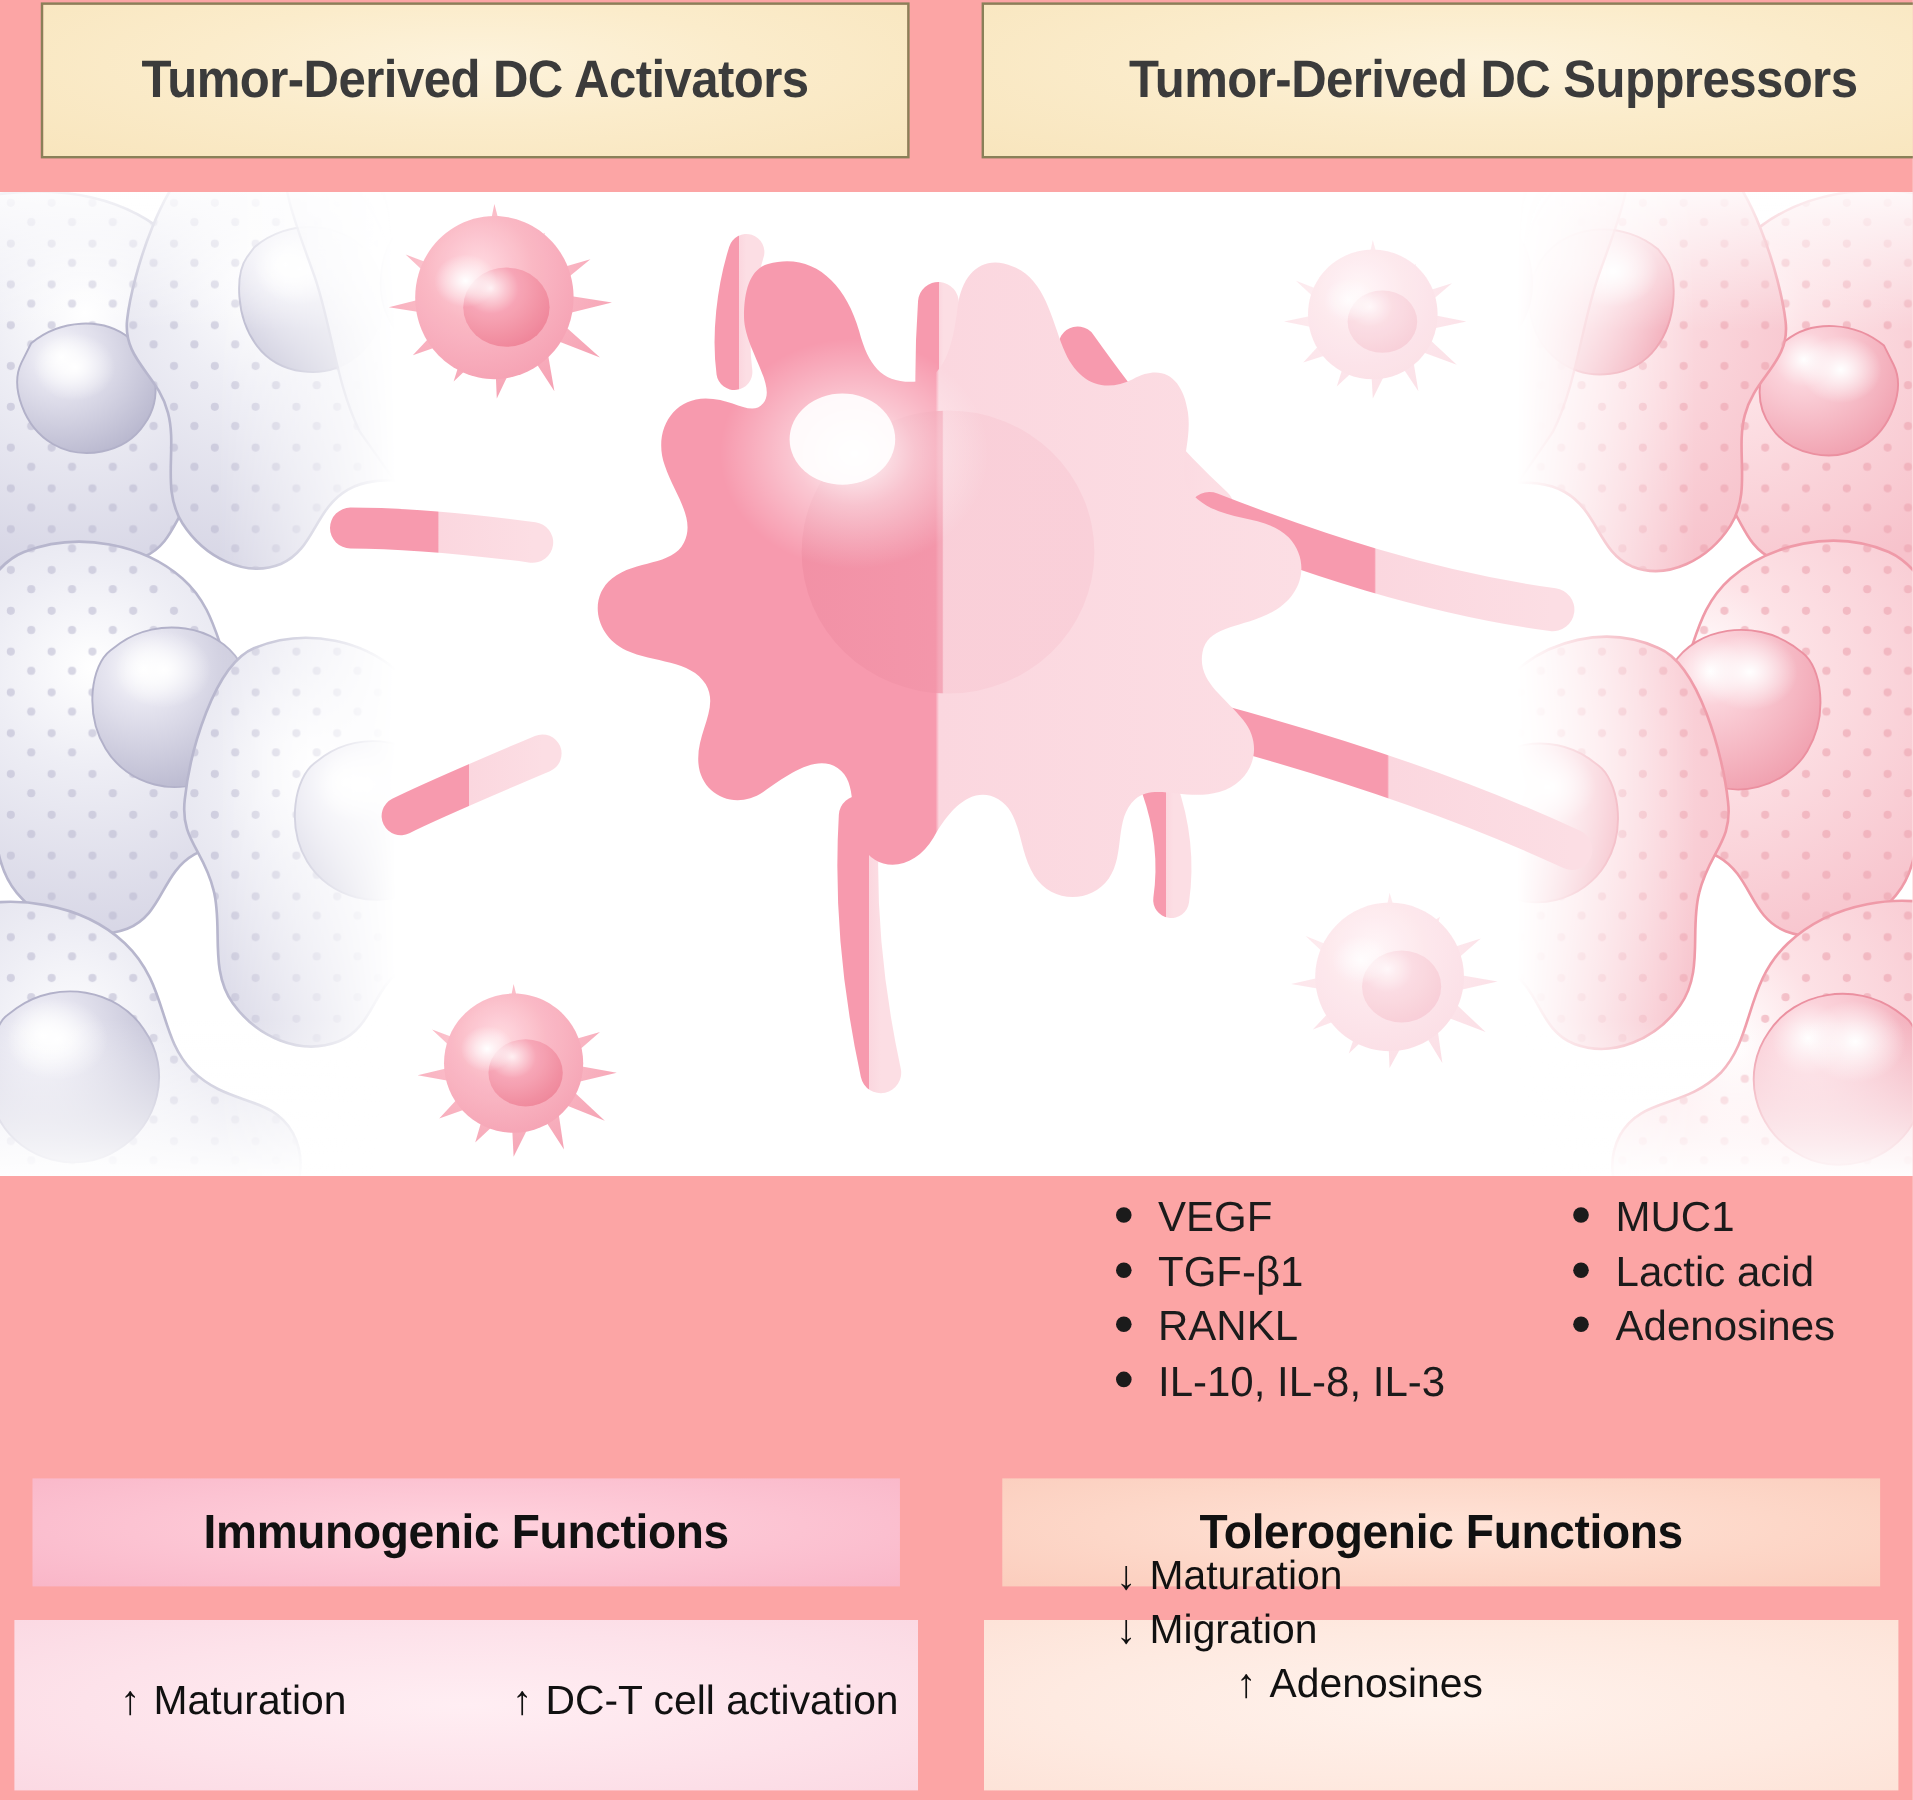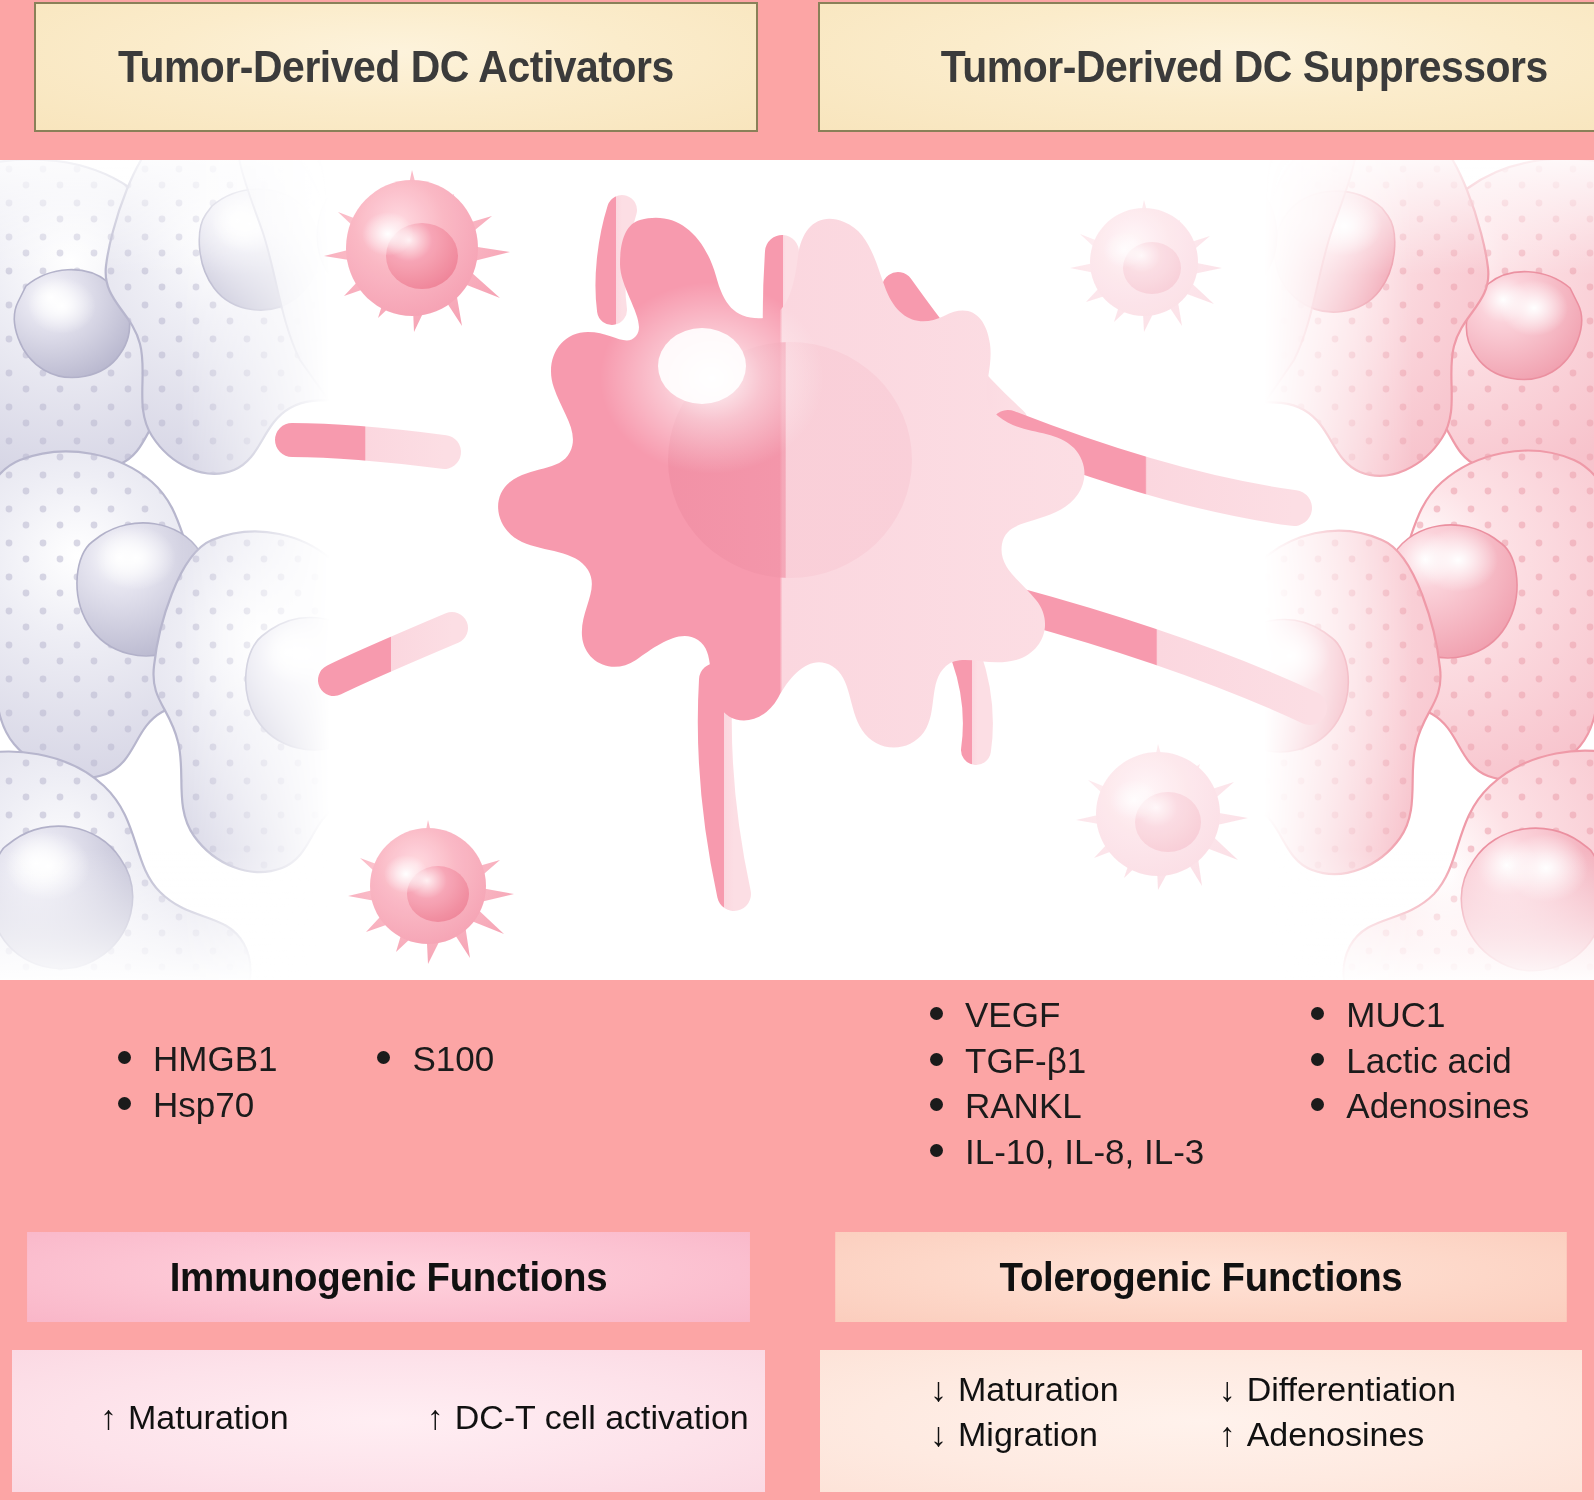--- a/index.html
+++ b/index.html
@@ -125,21 +125,21 @@
   .fn-item {
     font-size: 34px;
     color: #111111;
     line-height: 1.32;
     white-space: nowrap;
   }
   .fn-arrow { font-size: 34px; margin-right: 11px; }
 
   #fn-immuno { left: 68px; top: 1395px; margin-left: 32px; }
   #fn-immuno .col-2 { margin-left: 138px; }
-  #fn-tolero { left: 930px; top: 1367px; }
+  #fn-tolero { left: 930px; top: 1291px; flex-direction: column; }
   #fn-tolero .col-2 { margin-left: 100px; }
 </style>
 </head>
 <body>
 
 <div id="figure">
 
   <div class="header-box" id="header-left">
     <span class="header-title">Tumor-Derived DC Activators</span>
   </div>
@@ -483,38 +483,20 @@
                  C 620 80 626 64 640 60 Z" fill="url(#gCentralBody)"></path>
 
         <ellipse cx="790" cy="300" rx="122" ry="118" fill="url(#gCentralNuc)" opacity="0.72"></ellipse>
 
         <ellipse cx="712" cy="218" rx="112" ry="96" fill="url(#gCentralGloss)"></ellipse>
         <ellipse cx="702" cy="206" rx="44" ry="38" fill="#ffffff" opacity="0.9"></ellipse>
       </g>
     </svg>
   </div>
 
-  <div class="list-block" id="list-activators">
-    <div class="list-col col-1">
-      <div class="bullet-row">
-        <span class="bullet-dot"></span>
-        <span>HMGB1</span>
-      </div>
-      <div class="bullet-row">
-        <span class="bullet-dot"></span>
-        <span>Hsp70</span>
-      </div>
-    </div>
-    <div class="list-col col-2">
-      <div class="bullet-row">
-        <span class="bullet-dot"></span>
-        <span>S100</span>
-      </div>
-    </div>
-  </div>
 
   <div class="list-block" id="list-suppressors">
     <div class="list-col col-1">
       <div class="bullet-row">
         <span class="bullet-dot"></span>
         <span>VEGF</span>
       </div>
       <div class="bullet-row">
         <span class="bullet-dot"></span>
         <span>TGF-β1</span>
@@ -571,21 +553,18 @@
     <div class="fn-col col-1">
       <div class="fn-item">
         <span class="fn-arrow">↓</span><span>Maturation</span>
       </div>
       <div class="fn-item">
         <span class="fn-arrow">↓</span><span>Migration</span>
       </div>
     </div>
     <div class="fn-col col-2">
       <div class="fn-item">
-        <span class="fn-arrow">↓</span><span>Differentiation</span>
-      </div>
-      <div class="fn-item">
         <span class="fn-arrow">↑</span><span>Adenosines</span>
       </div>
     </div>
   </div>
 
 </div>
 
 </body></html>

